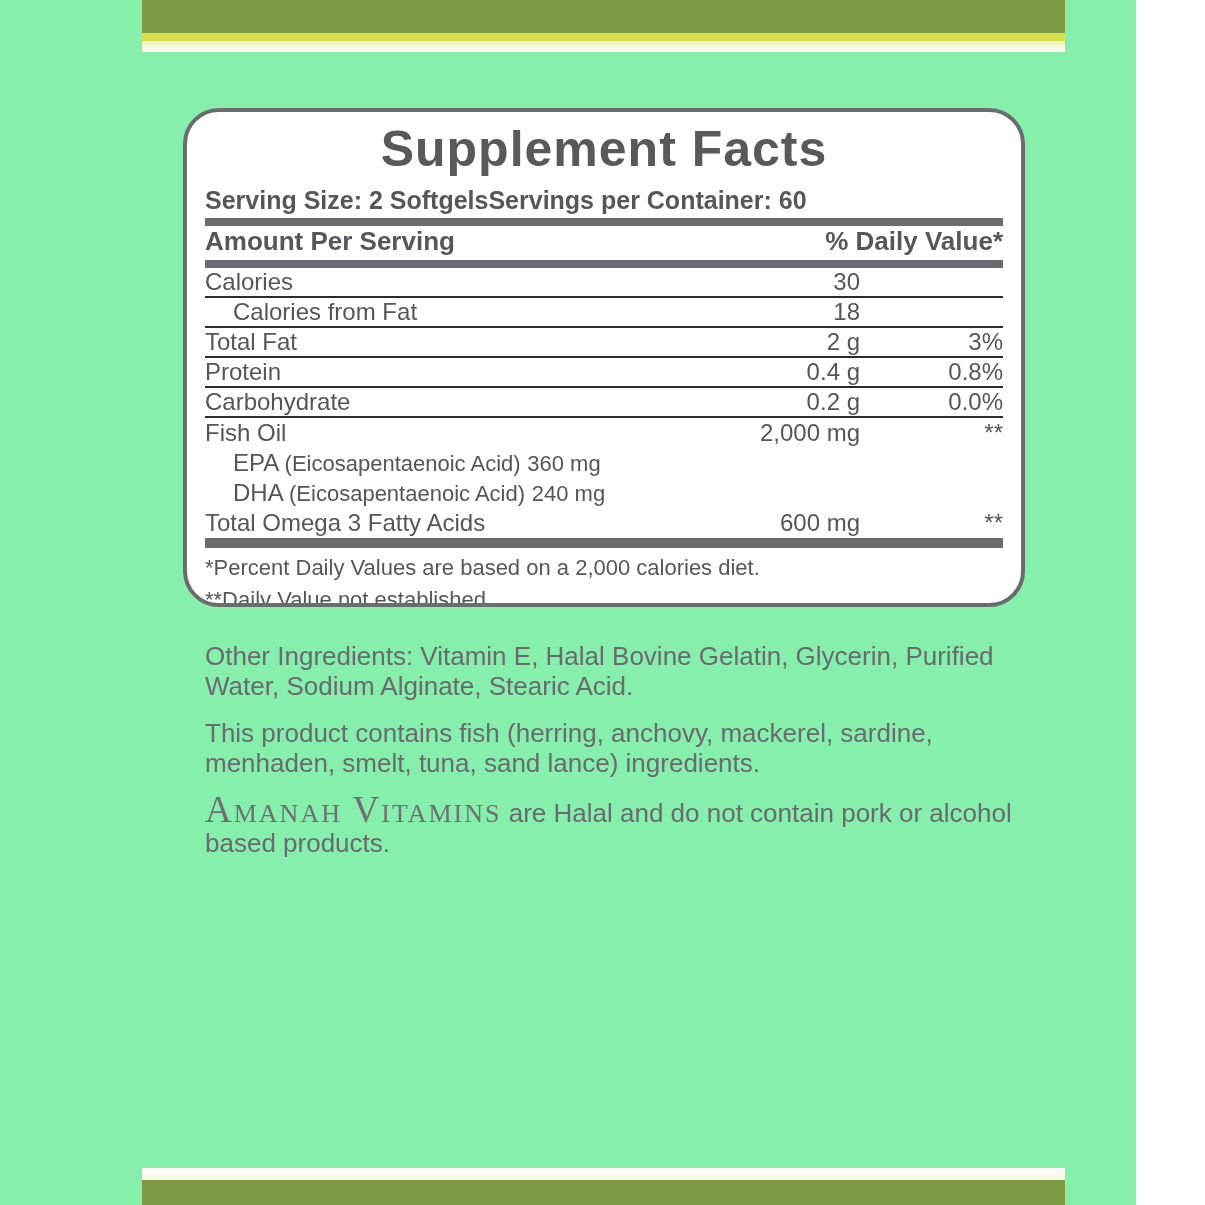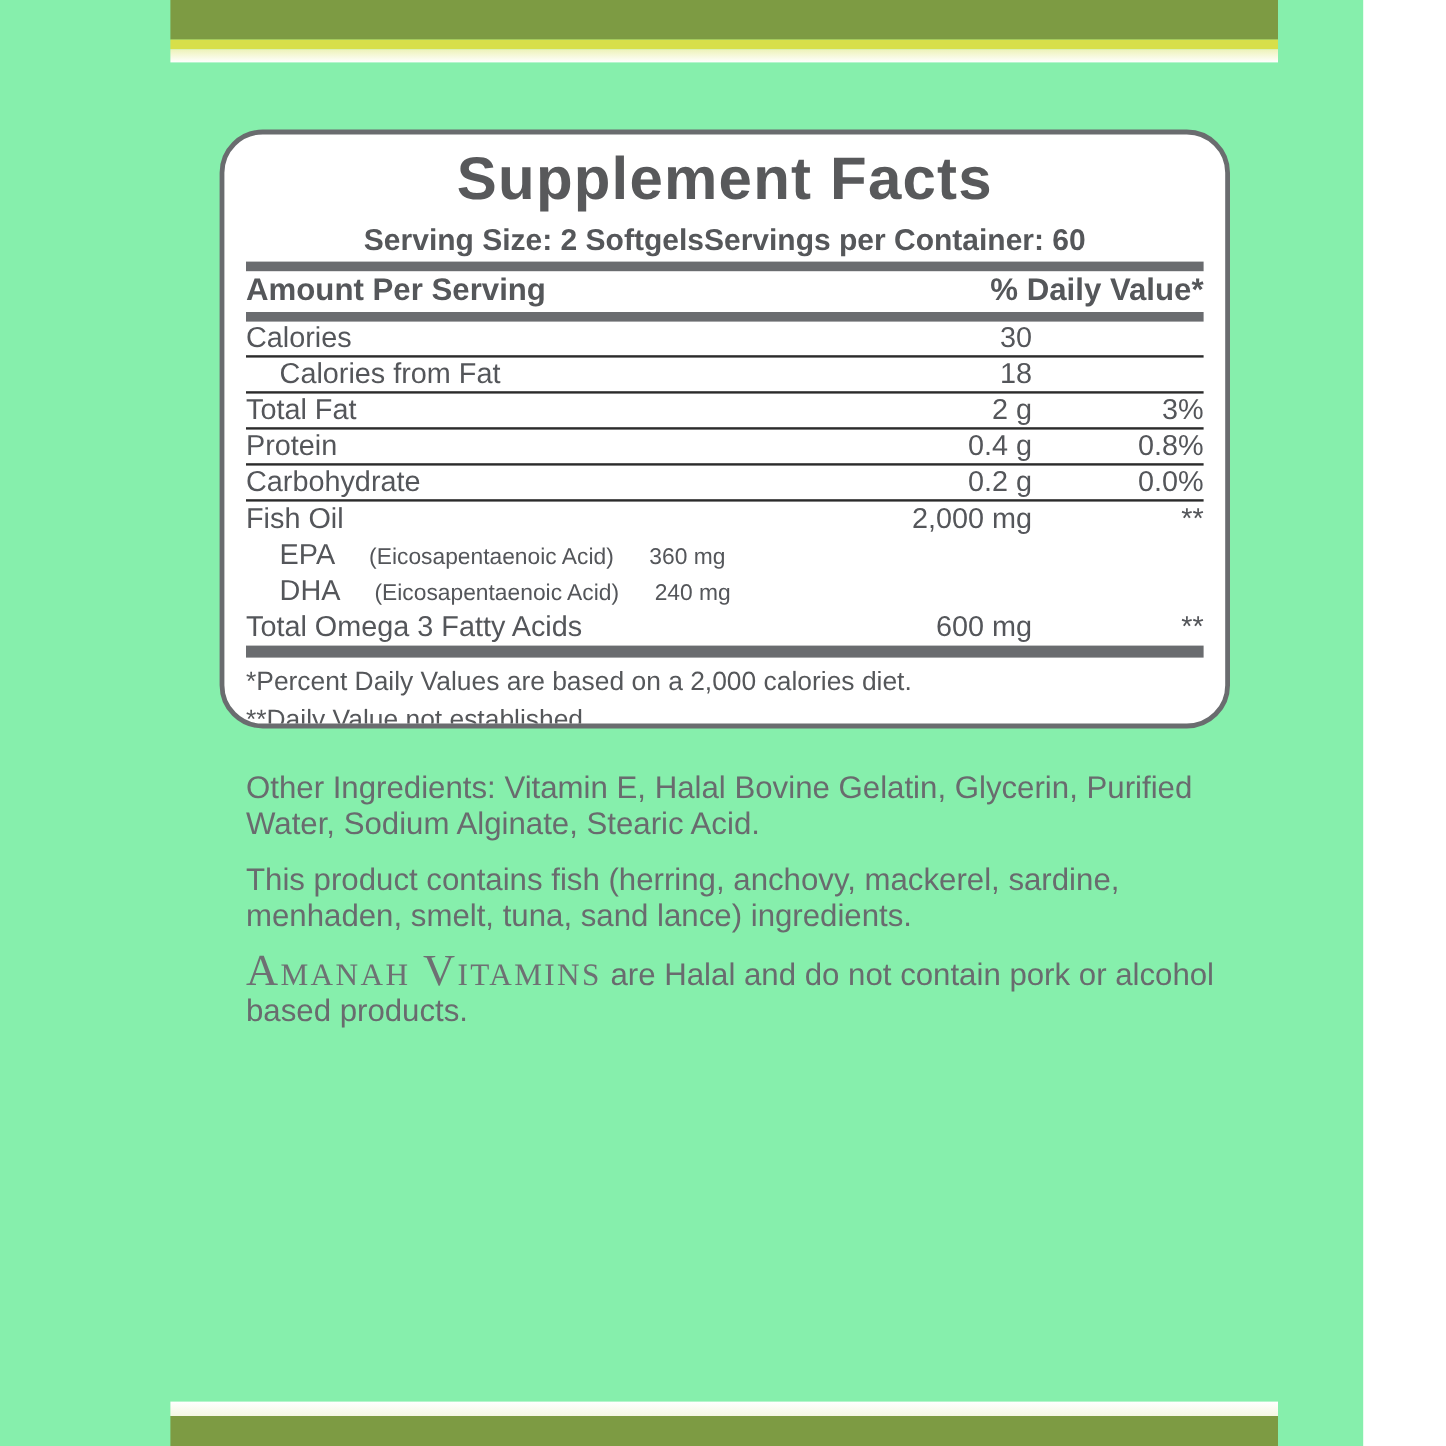--- a/index.html
+++ b/index.html
@@ -35,21 +35,21 @@
   .panel-title {
     margin-top: 8px;
     height: 58px; line-height: 58px;
     text-align: center;
     font-size: 50px; font-weight: bold;
     color: #58595B; letter-spacing: 1px;
     white-space: nowrap;
   }
   .serving-row {
     margin-top: 8px; height: 28px;
-    display: flex; justify-content: center; align-items: center;
+    display: flex; justify-content: flex-start; align-items: center;
     font-size: 25px; font-weight: bold; color: #55575A;
   }
   .thick-bar { height: 8px; background: #6A6C6F; margin-top: 4px; }
   .thick-bar.big { height: 10px; margin-top: 0; }
   .header-row {
     height: 30px;
     display: flex; justify-content: space-between; align-items: center;
     font-size: 26px; font-weight: bold; color: #55575A;
   }
   .facts-table { }
@@ -58,21 +58,21 @@
     display: grid;
     grid-template-columns: 1fr 200px 143px;
     align-items: center;
     font-size: 24px; color: #54565A;
   }
   .row.line { border-bottom: 2px solid #2B2B2B; }
   .cell.amt { text-align: right; }
   .cell.dv  { text-align: right; }
   .cell.label.indent { padding-left: 28px; }
   .cell.span3 { grid-column: 1 / span 3; }
-  .sub-detail { font-size: 19px; margin-left: 23px; }
+  .sub-detail { font-size: 22px; }
   .footnote {
     font-size: 22px; color: #55575A; line-height: 24px;
   }
   .footnote.f1 { margin-top: 8px; }
   .footnote.f2 { margin-top: 8px; }
 
   
   .paragraphs {
     position: absolute; left: 205px; top: 641px; width: 812px;
     color: #696B6E; font-size: 26px; line-height: 30px;

